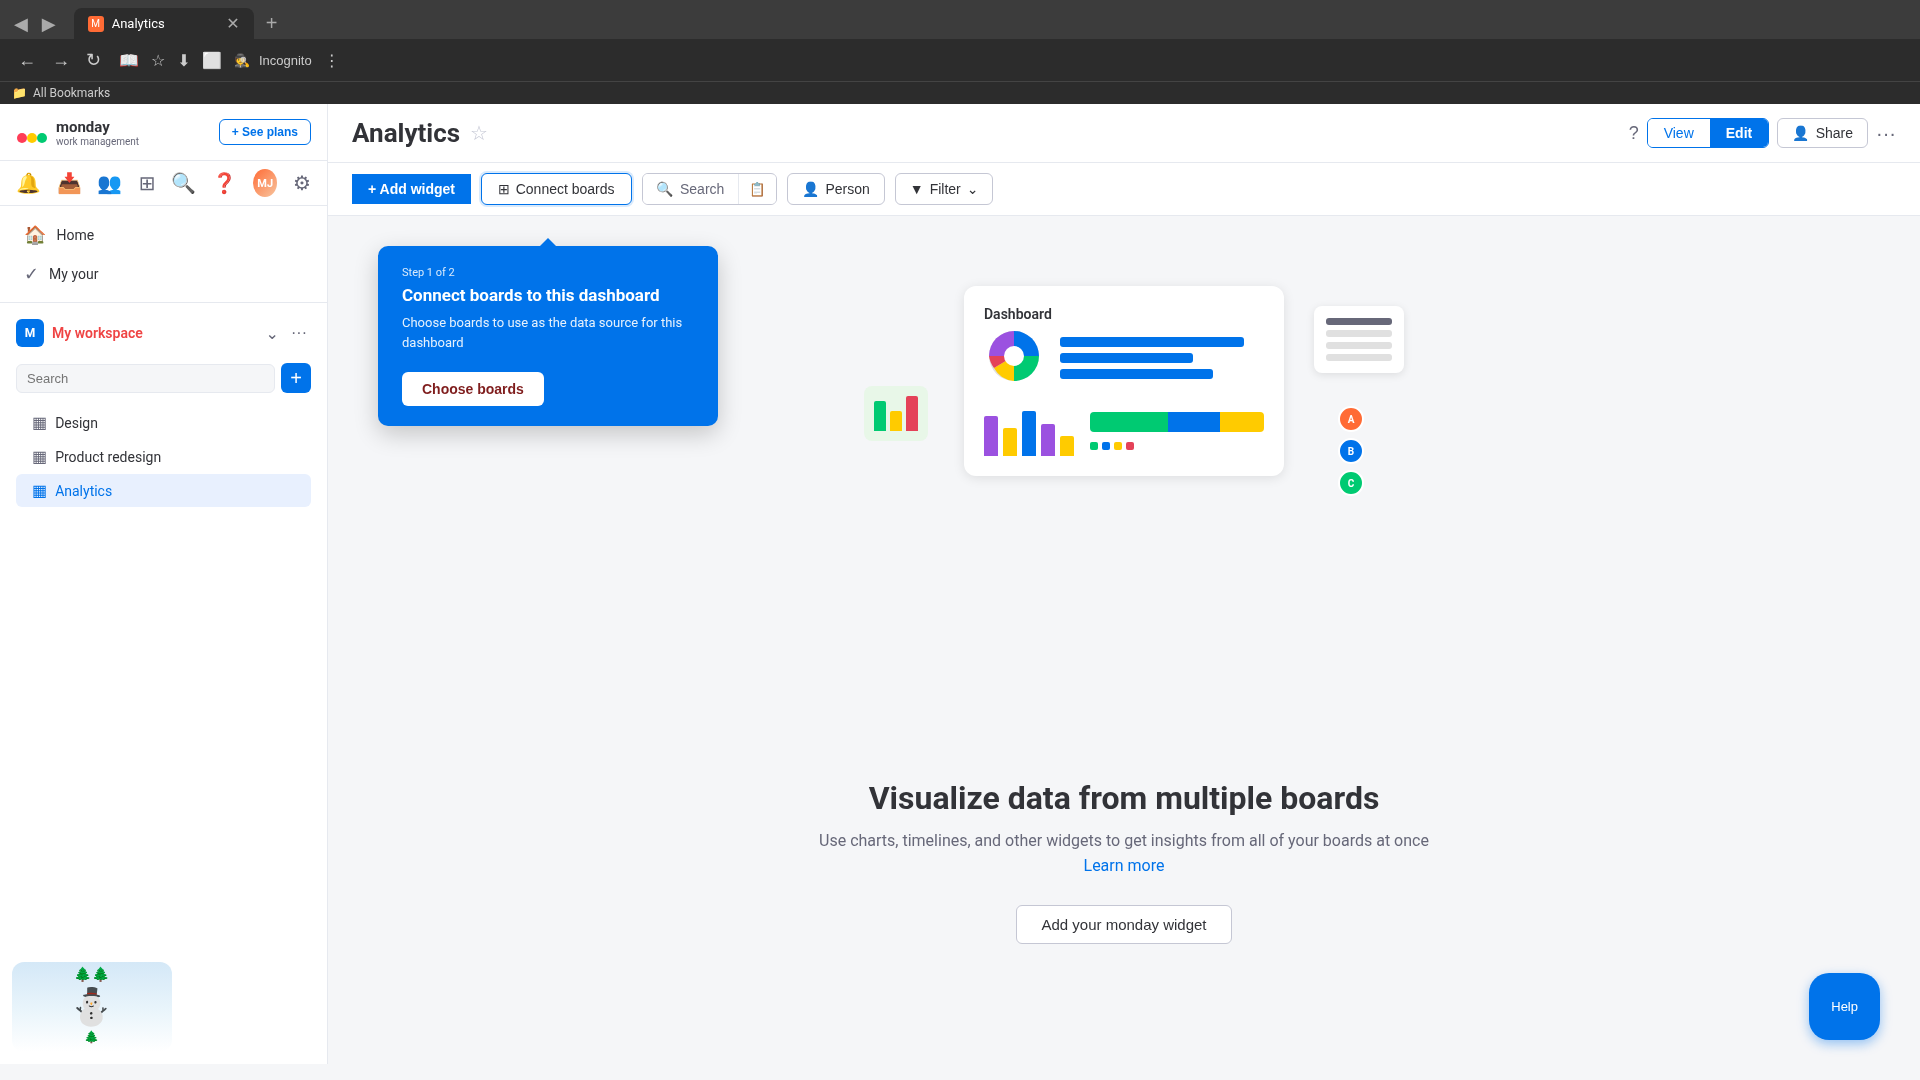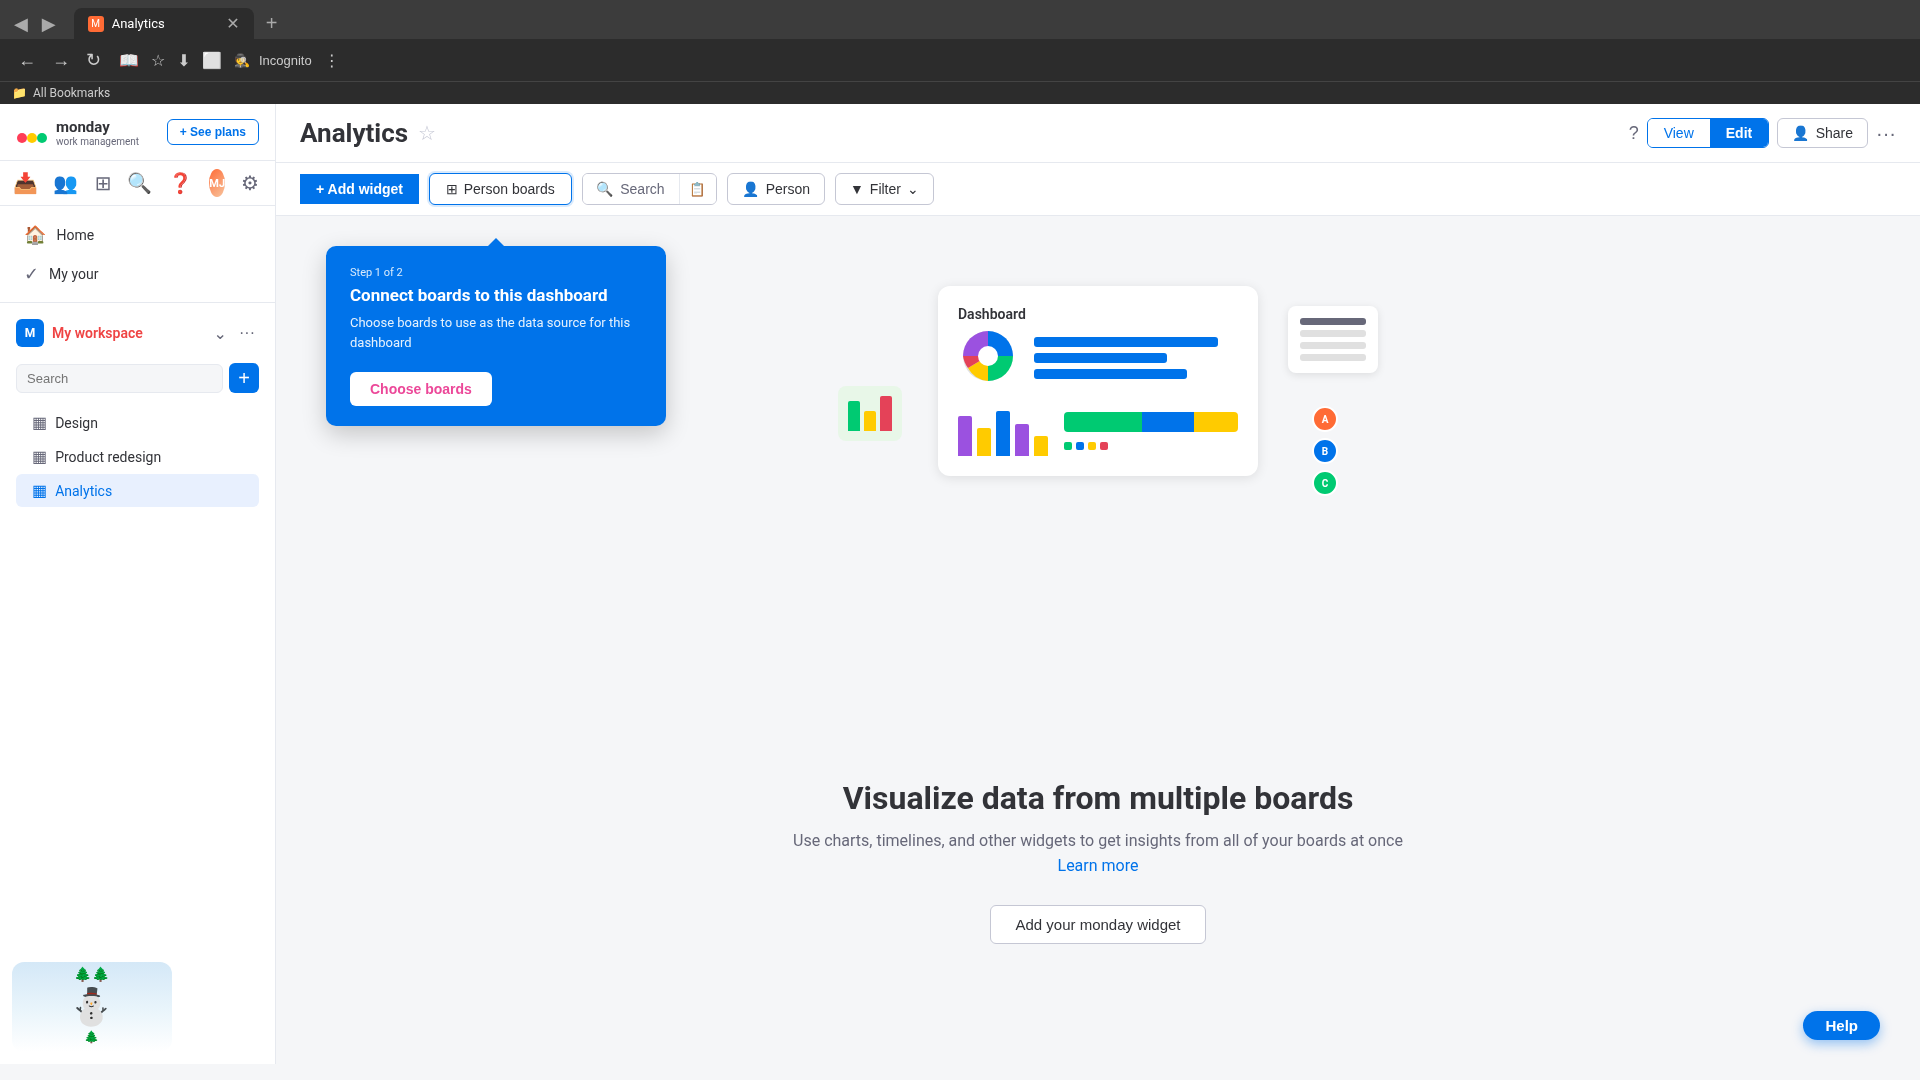--- a/index.html
+++ b/index.html
@@ -19,21 +19,21 @@
     .browser-actions { display: flex; align-items: center; gap: 8px; color: #ccc; font-size: 16px; }
     .browser-actions span { cursor: pointer; padding: 2px; }
     .incognito-badge { background: none; border: none; color: #ccc; font-size: 13px; cursor: pointer; display: flex; align-items: center; gap: 4px; }
     .bookmarks-bar { background: #2c2c2c; padding: 4px 12px; border-top: 1px solid #444; display: flex; align-items: center; gap: 6px; color: #ccc; font-size: 12px; }
     .bookmarks-bar span { cursor: pointer; }
 
     
     .app { display: flex; height: calc(1080px - 120px); background: #fff; }
 
     
-    .sidebar { width: 276px; background: #fff; border-right: 1px solid #e6e9ef; display: flex; flex-direction: column; overflow: hidden; flex-shrink: 0; }
+    .sidebar { width: 328px; background: #fff; border-right: 1px solid #e6e9ef; display: flex; flex-direction: column; overflow: hidden; flex-shrink: 0; }
     .sidebar-header { padding: 12px 16px; display: flex; align-items: center; gap: 10px; border-bottom: 1px solid #e6e9ef; }
     .monday-logo { display: flex; align-items: center; gap: 8px; }
     .logo-icon { width: 32px; height: 32px; }
     .see-plans-btn { margin-left: auto; border: 1.5px solid #0073ea; color: #0073ea; background: none; border-radius: 6px; padding: 5px 12px; font-size: 12px; font-weight: 600; cursor: pointer; white-space: nowrap; display: flex; align-items: center; gap: 4px; }
 
     .sidebar-nav { padding: 8px 0; border-bottom: 1px solid #e6e9ef; }
     .sidebar-nav-item { display: flex; align-items: center; gap: 10px; padding: 8px 16px; cursor: pointer; color: #323338; font-size: 14px; border-radius: 6px; margin: 2px 8px; }
     .sidebar-nav-item .nav-icon { font-size: 18px; color: #676879; }
 
     .workspace-section { padding: 8px; }
@@ -80,40 +80,40 @@
     .filter-btn { display: flex; align-items: center; gap: 6px; padding: 7px 14px; background: white; border: 1.5px solid #c5c7d4; border-radius: 6px; color: #323338; font-size: 14px; cursor: pointer; }
 
     
     .dashboard-content { flex: 1; overflow: auto; position: relative; background: #f5f6f8; padding: 0; }
 
     
     .connect-popover { position: absolute; top: 30px; left: 50px; background: #0073ea; color: white; border-radius: 10px; padding: 20px 24px; width: 340px; box-shadow: 0 8px 24px rgba(0,0,0,0.2); z-index: 100; }
     .popover-step { font-size: 11px; opacity: 0.85; margin-bottom: 6px; }
     .popover-title { font-size: 17px; font-weight: 700; margin-bottom: 8px; }
     .popover-desc { font-size: 13px; opacity: 0.9; margin-bottom: 20px; line-height: 1.5; }
-    .choose-boards-btn { background: white; color: #ec4899; border: none; border-radius: 6px; padding: 9px 20px; font-size: 14px; font-weight: 700; cursor: pointer; }
+    .choose-boards-btn { background: white; color: #7f1d1d; border: none; border-radius: 6px; padding: 9px 20px; font-size: 14px; font-weight: 700; cursor: pointer; }
     .popover-arrow { position: absolute; top: -8px; left: 50%; transform: translateX(-50%); width: 0; height: 0; border-left: 8px solid transparent; border-right: 8px solid transparent; border-bottom: 8px solid #0073ea; }
     .dashboard-card { background: white; border-radius: 12px; box-shadow: 0 2px 12px rgba(0,0,0,0.1); padding: 20px; width: 320px; }
     .dashboard-label { font-size: 14px; font-weight: 600; color: #323338; margin-bottom: 4px; }
 
     
     .chart-row { display: flex; gap: 16px; margin-bottom: 16px; }
     .bar-chart-horiz { flex: 1; display: flex; flex-direction: column; gap: 6px; justify-content: center; }
     .bar-horiz { height: 10px; background: #0073ea; border-radius: 3px; }
 
     
     .center-content { position: absolute; bottom: 120px; left: 50%; transform: translateX(-50%); text-align: center; width: 700px; }
     .visualize-title { font-size: 32px; font-weight: 700; color: #323338; margin-bottom: 14px; }
     .visualize-desc { font-size: 16px; color: #676879; margin-bottom: 6px; }
     .learn-more-link { color: #0073ea; text-decoration: none; font-size: 16px; }
 
     .add-first-widget-btn { margin-top: 30px; padding: 10px 24px; background: white; border: 1.5px solid #c5c7d4; border-radius: 6px; color: #323338; font-size: 15px; cursor: pointer; font-weight: 500; }
 
     
-    .help-btn { position: fixed; bottom: 40px; right: 40px; background: #0073ea; color: white; border: none; border-radius: 20px; padding: 6px 22px; font-size: 15px; font-weight: 700; cursor: pointer; box-shadow: 0 4px 12px rgba(0,115,234,0.4); }
+    .help-btn { position: fixed; bottom: 40px; right: 40px; background: #0073ea; color: white; border: none; border-radius: 20px; padding: 26px 22px; font-size: 13px; font-weight: 400; cursor: pointer; box-shadow: 0 4px 12px rgba(0,115,234,0.4); }
     .top-nav-icon { color: #676879; font-size: 20px; cursor: pointer; }
     .user-avatar-top { width: 28px; height: 28px; border-radius: 50%; background: linear-gradient(135deg, #ff6b35, #f7c59f); display: flex; align-items: center; justify-content: center; font-size: 11px; color: white; font-weight: 700; }
     .settings-gear { color: #676879; font-size: 20px; cursor: pointer; }
 
     
     .chart-row2 { display: flex; gap: 16px; }
   </style>
 </head>
 <body>
 
@@ -252,21 +252,21 @@
           <span>Share</span>
         </button>
         <button class="more-btn">···</button>
       </div>
     </div>
 
     <div class="toolbar">
       <button class="add-widget-btn">+ Add widget</button>
       <button class="connect-boards-btn highlighted">
         <span>⊞</span>
-        <span>Person boards</span>
+        <span>Connect boards</span>
       </button>
       <div class="search-filter-group">
         <button class="search-bar-btn">
           <span>🔍</span>
           <span>Search</span>
         </button>
         <button class="clipboard-btn">📋</button>
       </div>
       <button class="person-btn">
         <span>👤</span>

